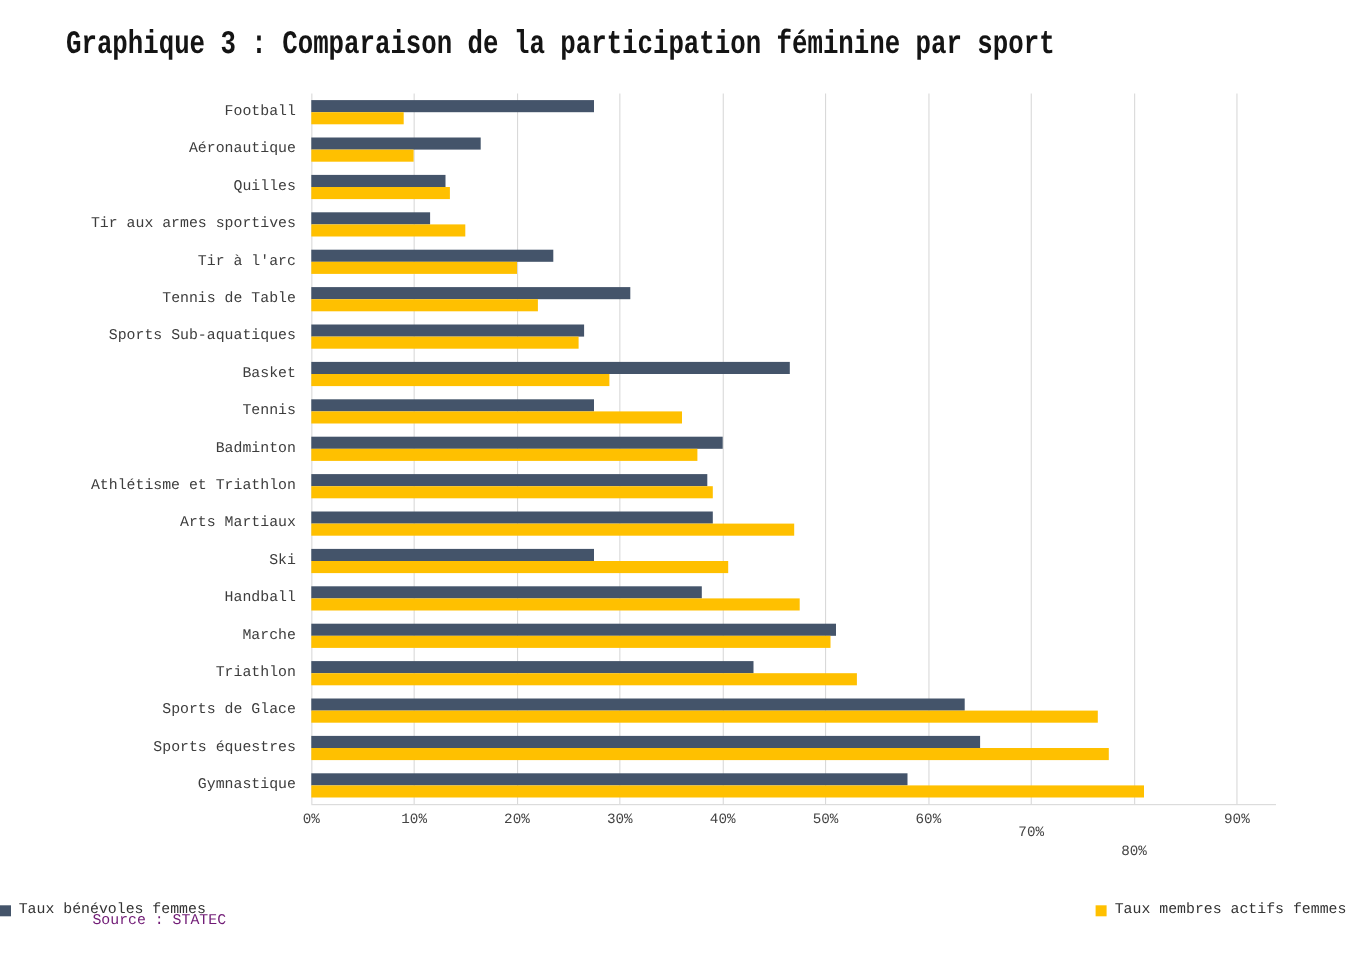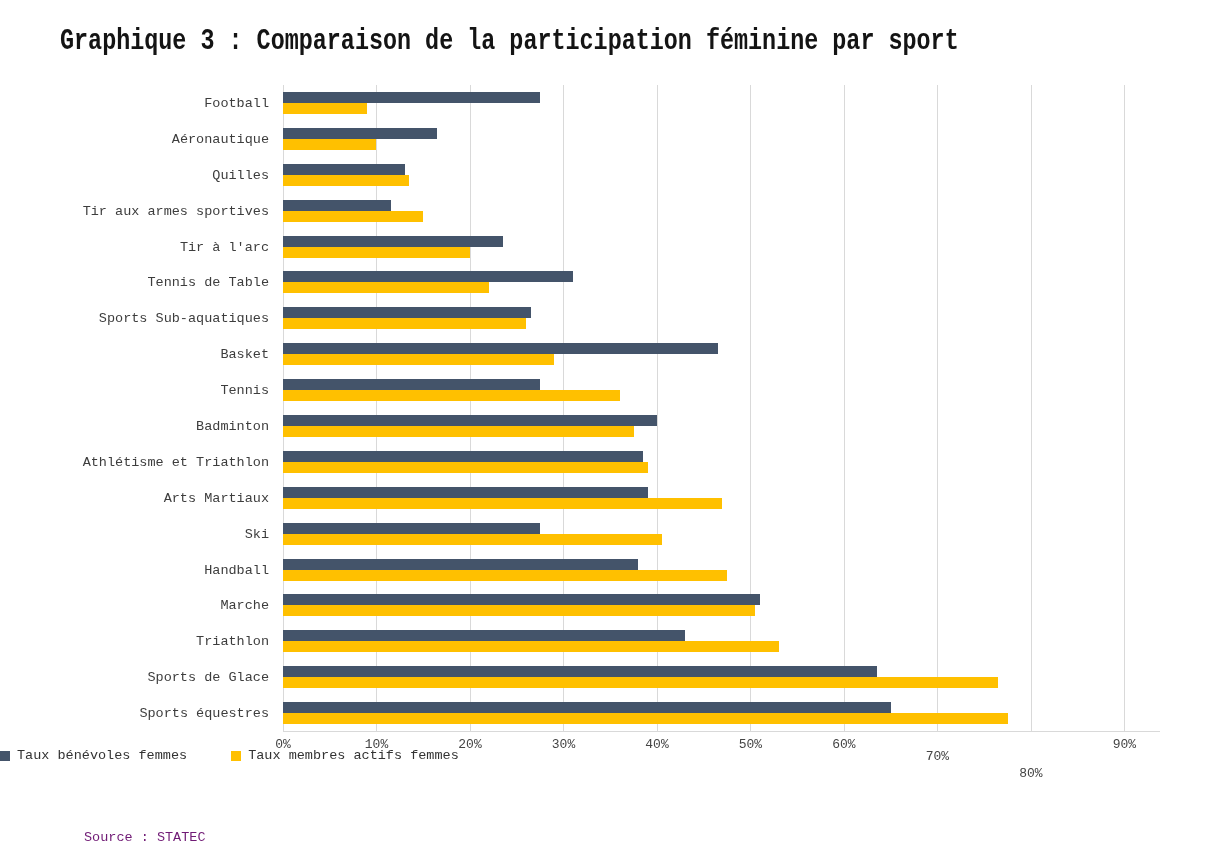--- a/index.html
+++ b/index.html
@@ -75,24 +75,24 @@
   .x-tick {
     position: absolute;
     transform: translateX(-50%);
     font-size: 13px;
     color: #444444;
     white-space: nowrap;
   }
   .legend {
     position: absolute;
     left: 0;
-    top: 748px;
+    top: 820px;
     width: 100%;
     display: flex;
-    justify-content: flex-start;
+    justify-content: space-between;
     align-items: center;
     gap: 44px;
   }
   .legend-item {
     display: flex;
     align-items: center;
     gap: 7px;
   }
   .legend-swatch {
     width: 10px;
@@ -215,20 +215,25 @@
         <div class="row">
           <div class="row-label">Sports de Glace</div>
           <div class="bar" style="width: 67.6972%; background: rgb(68, 84, 106);"></div>
           <div class="bar" style="width: 81.5565%; background: rgb(255, 192, 0);"></div>
         </div>
         <div class="row">
           <div class="row-label">Sports équestres</div>
           <div class="bar" style="width: 69.2964%; background: rgb(68, 84, 106);"></div>
           <div class="bar" style="width: 82.6226%; background: rgb(255, 192, 0);"></div>
         </div>
+        <div class="row">
+          <div class="row-label">Gymnastique</div>
+          <div class="bar" style="width: 61.8337%; background: rgb(68, 84, 106);"></div>
+          <div class="bar" style="width: 86.3539%; background: rgb(255, 192, 0);"></div>
+        </div>
       </div>
   </div>
 
   <div class="x-axis" id="x-axis">
       <div class="x-tick" style="left: 0%;">0%</div>
       <div class="x-tick" style="left: 10.661%;">10%</div>
       <div class="x-tick" style="left: 21.322%;">20%</div>
       <div class="x-tick" style="left: 31.9829%;">30%</div>
       <div class="x-tick" style="left: 42.6439%; text-align: right;">40%</div>
       <div class="x-tick" style="left: 53.3049%;">50%</div>

